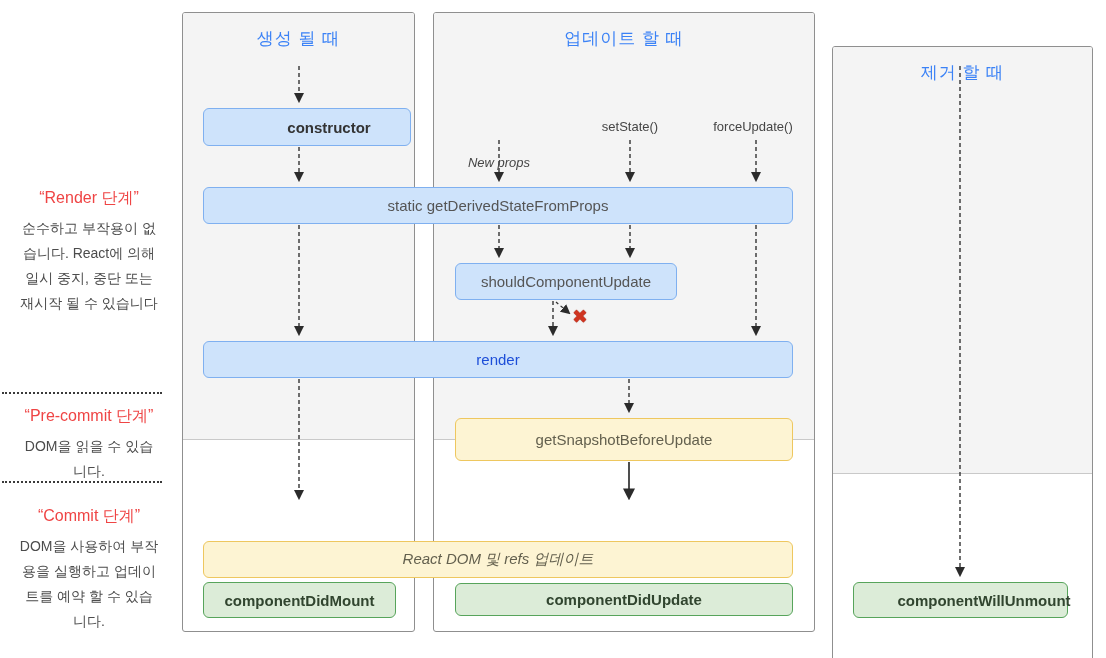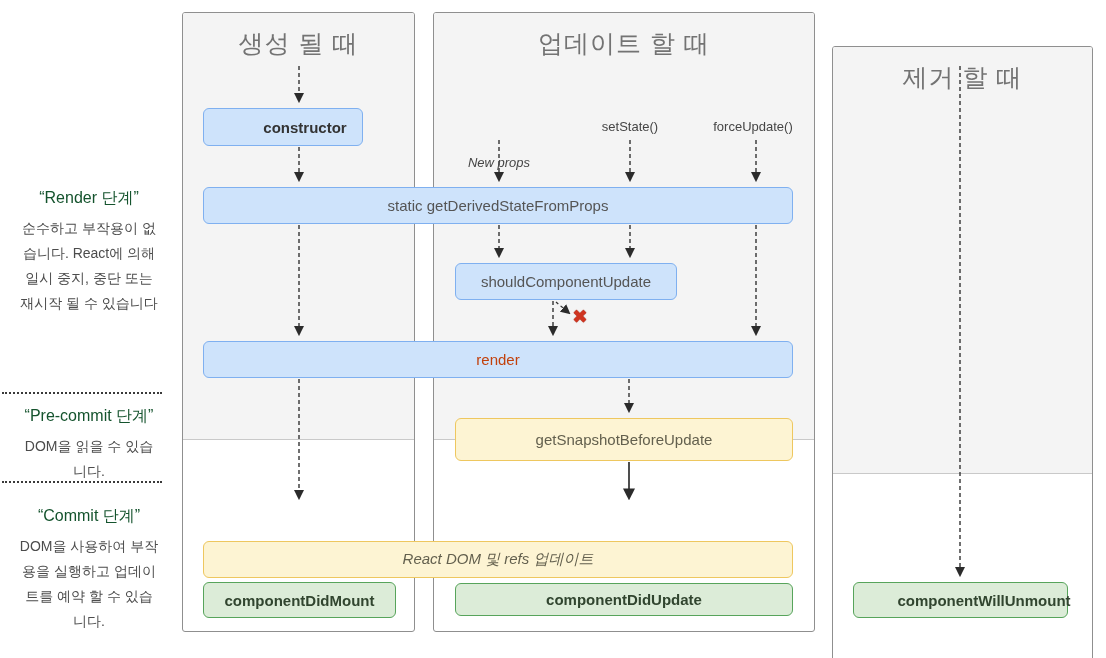--- a/index.html
+++ b/index.html
@@ -6,39 +6,39 @@
               font-family:"Liberation Sans","DejaVu Sans",sans-serif; }
   .canvas { position:relative; width:1106px; height:658px; background:#fff; overflow:hidden; }
 
   
   .col { position:absolute; top:12px; height:620px; border:1px solid #8f8f8f;
          border-radius:3px; background:#fff; box-sizing:border-box; }
   .render-bg { position:absolute; left:0; right:0; top:0; height:426px;
                background:#f4f4f4; border-bottom:1px solid #c9c9c9;
                border-radius:2px 2px 0 0; }
   .col-title { position:absolute; top:14px; left:0; width:100%; text-align:center;
-               font-size:25px; color:#737373; letter-spacing:1px; }
+               font-size:17px; color:#3b82f6; letter-spacing:1px; }
 
   
   .node { position:absolute; box-sizing:border-box; display:flex; align-items:center;
           justify-content:center; font-size:15px; border-radius:6px; z-index:3; }
   .blue   { background:#cee3fb; border:1.5px solid #7fb0f0; color:#555; }
   .yellow { background:#fdf4d3; border:1.5px solid #eec75f; color:#63604e; }
   .green  { background:#dcecd8; border:1.5px solid #57a45b; color:#31452f; font-weight:bold; }
   .bold-dark { color:#333; font-weight:bold; }
-  .mid-dark  { color:#c2410c; }
+  .mid-dark  { color:#1d4ed8; }
   .italic { font-style:italic;margin-top:36px; }
 
   
   .trigger { position:absolute; top:119px; width:130px; text-align:center;
              font-size:13px; color:#454545; z-index:3; }
 
   
   .sidebar-block { position:absolute; left:0; width:178px; text-align:center; z-index:2; }
-  .phase-title { font-size:16px; color:#14532d; margin:0 0 7px 0; }
+  .phase-title { font-size:16px; color:#ef4444; margin:0 0 7px 0; }
   .phase-desc  { font-size:14px; line-height:25px; color:#4c4c4c; white-space:pre-line; margin:0; }
   .dotted-sep  { position:absolute; left:2px; width:160px; height:0;
                  border-top:2px dotted #3a3a3a; }
 
   .reject-x { position:absolute; left:572px; top:307px; font-size:19px; line-height:19px;
               color:#cf3420; font-weight:bold; z-index:4;
               text-shadow:0 0 1px #8a1d10; }
 
   svg.arrows { position:absolute; left:0; top:0; width:1106px; height:658px;
                z-index:2; pointer-events:none; }
@@ -116,21 +116,21 @@
     <line x1="629" y1="379" x2="629" y2="411" stroke="#333" stroke-width="1.4" stroke-dasharray="4 3" marker-end="url(#ah)"></line>
 
     <line x1="629" y1="462" x2="629" y2="498" stroke="#222" stroke-width="1.6" marker-end="url(#ah)"></line>
     <line x1="629" y1="543" x2="629" y2="576" stroke="#222" stroke-width="1.6" marker-end="url(#ah)"></line>
 
     <line x1="960" y1="66" x2="960" y2="575" stroke="#333" stroke-width="1.4" stroke-dasharray="4 3" marker-end="url(#ah)"></line>
   </svg>
 
   <div class="reject-x">✖</div>
 
-  <div class="node blue bold-dark" style="left:203px; top:108px; width:160px; height:38px;padding-left:44px;">constructor</div>
+  <div class="node blue bold-dark" style="left:203px; top:108px; width:208px; height:38px;padding-left:44px;">constructor</div>
 
   <div class="node blue" style="left:203px; top:187px; width:590px; height:37px;">static getDerivedStateFromProps</div>
 
   <div class="node blue" style="left:455px; top:263px; width:222px; height:37px;">shouldComponentUpdate</div>
 
   <div class="node blue mid-dark" style="left:203px; top:341px; width:590px; height:37px;">render</div>
 
   <div class="node yellow" style="left:455px; top:418px; width:338px; height:43px;">getSnapshotBeforeUpdate</div>
 
   <div class="node yellow italic" style="left:203px; top:505px; width:590px; height:37px;">React DOM 및 refs 업데이트</div>

